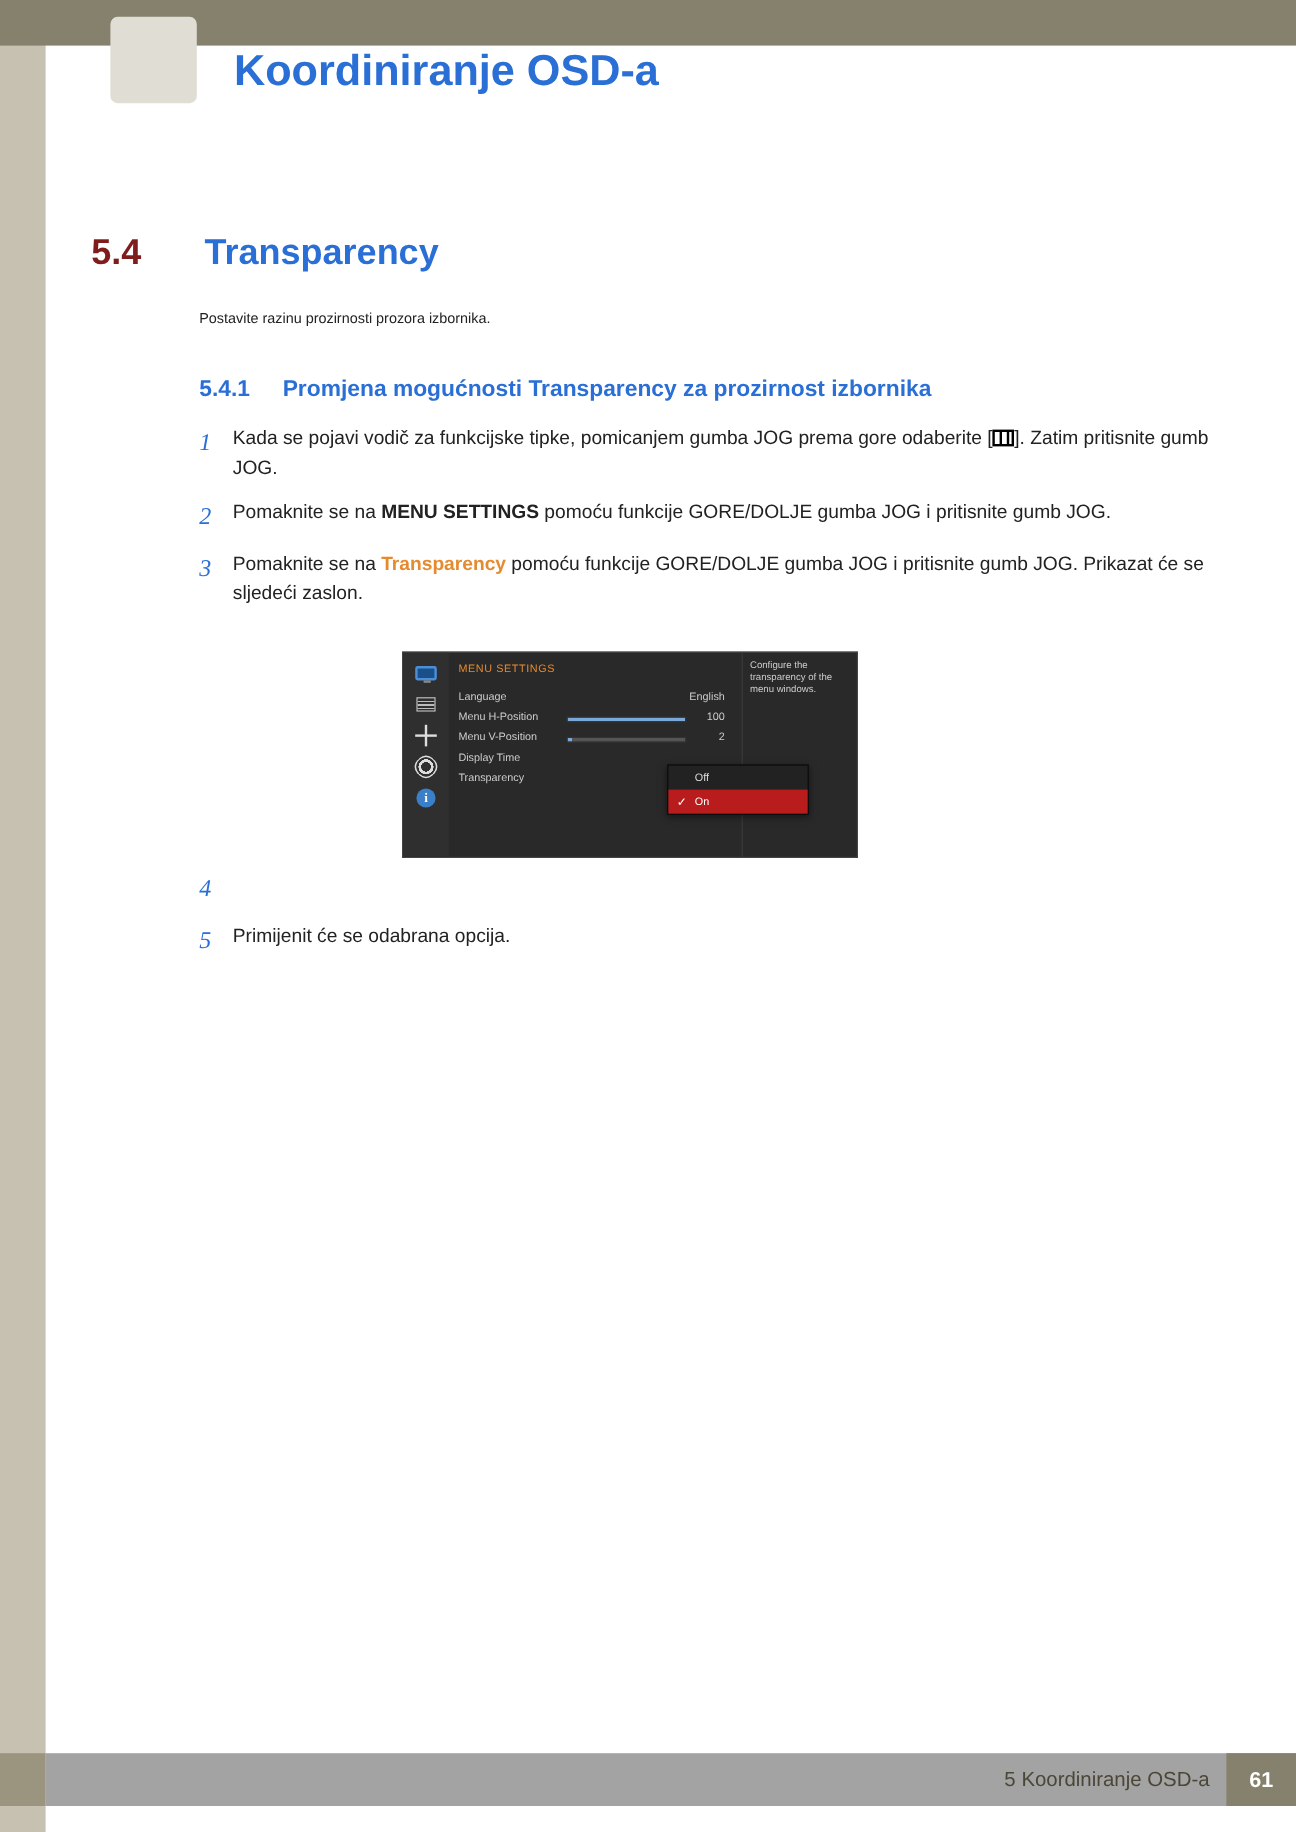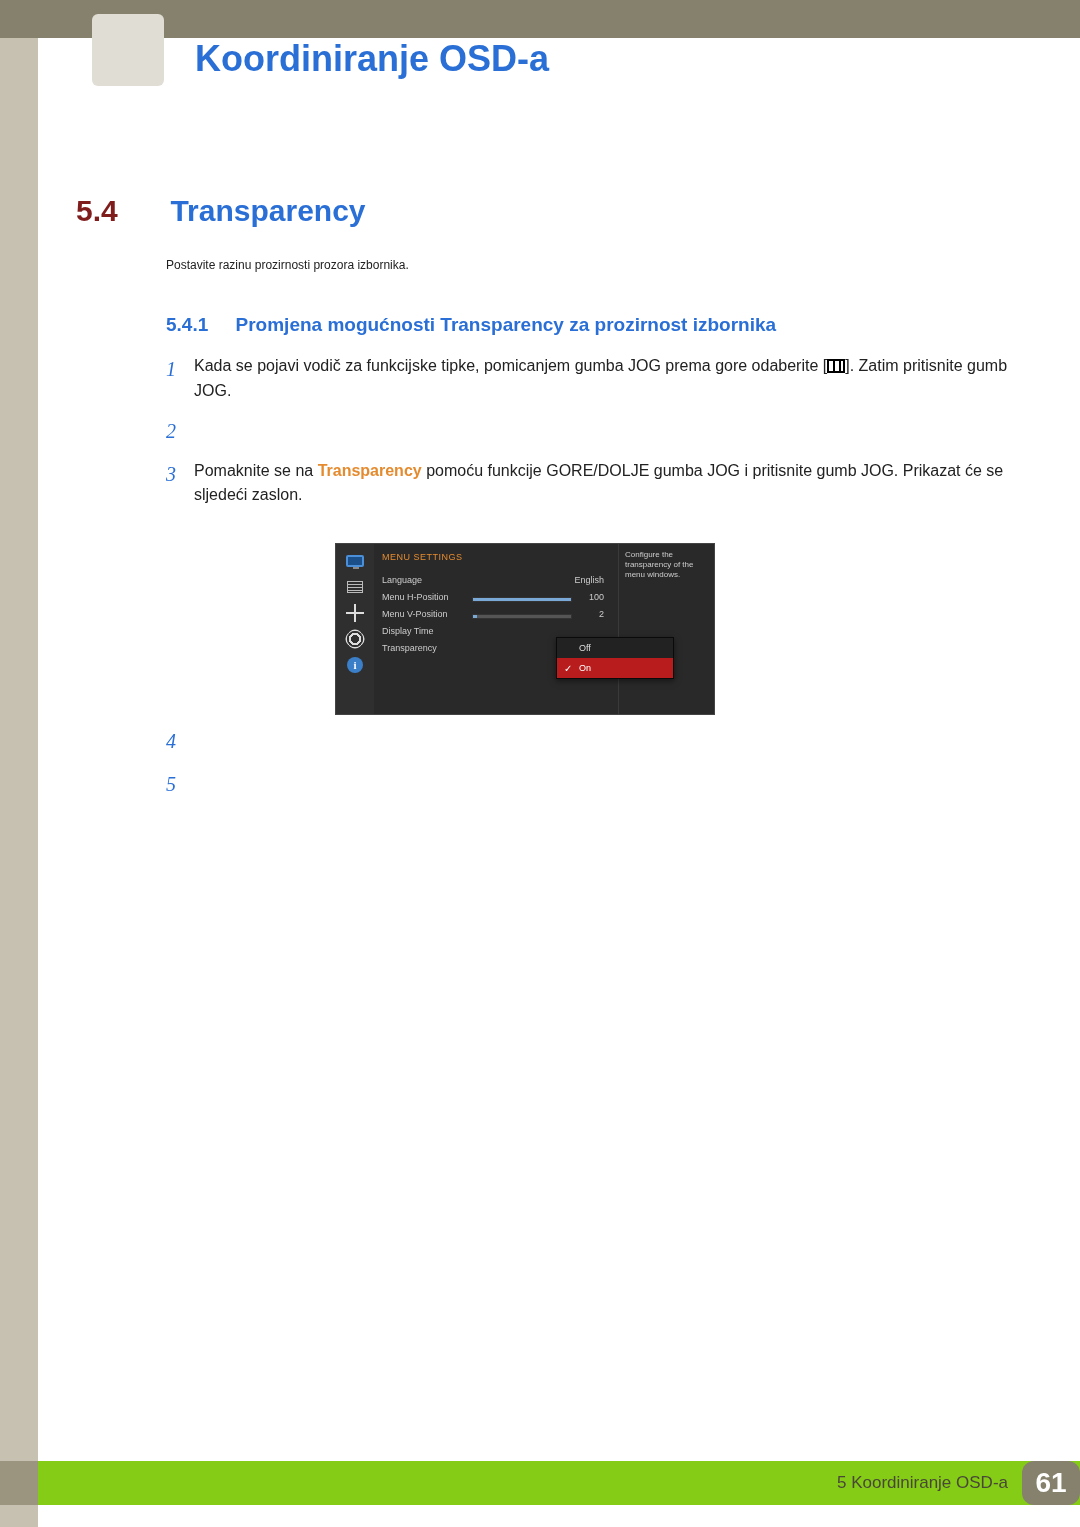--- a/index.html
+++ b/index.html
@@ -244,43 +244,43 @@
     left: 166px;
     right: 60px;
   }
 
   
   .footer-bar {
     position: absolute;
     left: 38px; right: 0;
     bottom: 22px;
     height: 44px;
-    background: #84cc16;
+    background: #a3a3a3;
     display: flex;
     justify-content: flex-end;
     align-items: center;
   }
   .footer-dark {
     position: absolute;
     left: 0; width: 38px;
     bottom: 22px; height: 44px;
     background: #9b957f;
   }
   .footer-label {
     font-size: 17px;
     color: #4a4738;
     margin-right: 14px;
   }
   .page-num-box {
     width: 58px; height: 44px;
     background: #86816c;
     color: #fff;
-    font-size: 28px;
-    font-weight: bold;
-    display: flex; align-items: center; justify-content: center; border-radius: 12px;
+    font-size: 18px;
+    font-weight: bold;
+    display: flex; align-items: center; justify-content: center;
   }
 </style>
 </head>
 <body>
 
 <div class="left-bar"></div>
 <div class="top-bar"></div>
 <div class="chapter-tab"></div>
 
 <h1 class="page-title">Koordiniranje OSD-a</h1>
@@ -299,20 +299,23 @@
 
 <div class="steps">
   <div class="step">
     <div class="step-num">1</div>
     <div class="step-text">
       <span>Kada se pojavi vodič za funkcijske tipke, pomicanjem gumba JOG prema gore odaberite [</span><span class="menu-icon-inline"></span><span>]. Zatim pritisnite gumb JOG.</span>
     </div>
   </div>
   <div class="step">
     <div class="step-num">2</div>
+    <div class="step-text">
+      <span>Pomaknite se na </span><span class="bold">MENU SETTINGS</span><span> pomoću funkcije GORE/DOLJE gumba JOG i pritisnite gumb JOG.</span>
+    </div>
   </div>
   <div class="step">
     <div class="step-num">3</div>
     <div class="step-text">
       <span>Pomaknite se na </span><span class="orange">Transparency</span><span> pomoću funkcije GORE/DOLJE gumba JOG i pritisnite gumb JOG. Prikazat će se sljedeći zaslon.</span>
     </div>
   </div>
 </div>
 
 <div class="osd">
@@ -362,20 +365,21 @@
   </div>
   <div class="osd-tip">Configure the transparency of the menu windows.</div>
 </div>
 
 <div class="steps2">
   <div class="step">
     <div class="step-num">4</div>
   </div>
   <div class="step">
     <div class="step-num">5</div>
+    <div class="step-text">Primijenit će se odabrana opcija.</div>
   </div>
 </div>
 
 <div class="footer-dark"></div>
 <div class="footer-bar">
   <span class="footer-label">5 Koordiniranje OSD-a</span>
   <div class="page-num-box">61</div>
 </div>
 
 </body></html>

